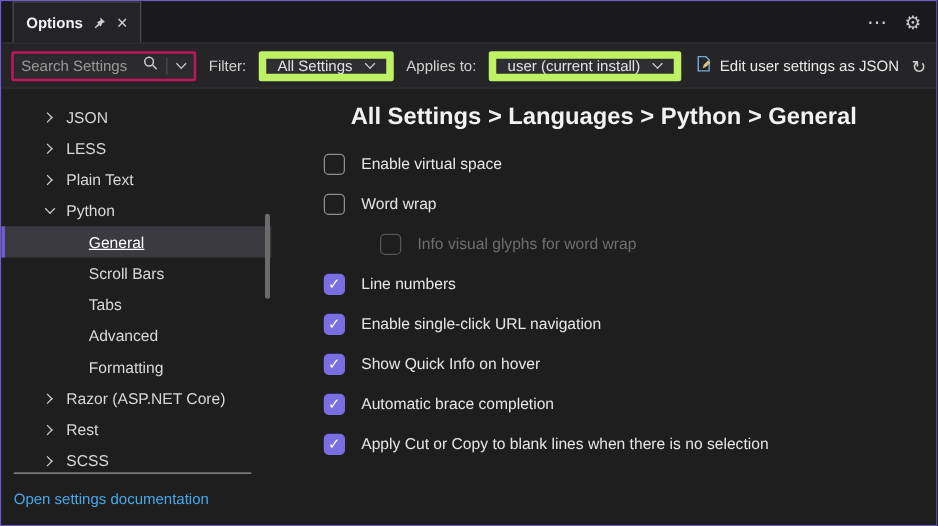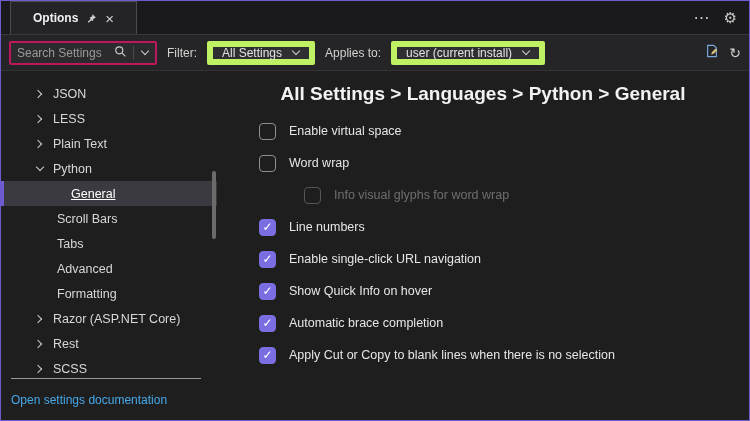--- a/index.html
+++ b/index.html
@@ -7,21 +7,21 @@
     --checkbox:#7a6ee2;
     --link:#47a8e8;
     --selected_bg:#3a3a40;
   }
   *{box-sizing:border-box;margin:0;padding:0;}
   body{font-family:"Liberation Sans",sans-serif;background:#0e0e0e;}
   .window{width:750px;height:421px;border:1px solid var(--accent);background:#1e1e1f;overflow:hidden;display:flex;flex-direction:column;}
 
   
   .titlebar{height:34px;background:#1a1a1c;border-bottom:1px solid #38383c;display:flex;align-items:center;justify-content:space-between;flex:0 0 auto;}
-  .tab{height:33px;margin-left:9px;display:flex;align-items:center;gap:8px;padding:0 22px;background:#242428;border:1px solid #4a4a50;border-bottom:none;cursor:pointer;}
+  .tab{height:33px;margin-left:9px;display:flex;align-items:center;gap:8px;padding:0 10px;background:#242428;border:1px solid #4a4a50;border-bottom:none;cursor:pointer;}
   .tab-label{font-size:12px;font-weight:700;color:#f0f0f0;}
   .tab .pin-icon svg{display:block;}
   .tab .close-icon{color:#d0d0d0;font-size:15px;line-height:1;cursor:pointer;}
   .title-actions{display:flex;align-items:center;gap:14px;padding-right:12px;}
   .title-actions .ellipsis-icon{color:#c8c8c8;font-size:16px;cursor:pointer;}
   .title-actions .gear-icon{color:#c8c8c8;font-size:15px;cursor:pointer;}
 
   
   .toolbar{height:36px;background:#252527;border-bottom:1px solid #333336;display:flex;align-items:center;gap:10px;padding:0 8px;flex:0 0 auto;}
   .searchbox{width:148px;height:24px;background:#2b2b2e;border:2px solid #be185d;border-radius:2px;display:flex;align-items:center;padding:0 6px;gap:6px;}
@@ -37,21 +37,21 @@
   
   .chev{display:inline-block;width:9px;height:9px;position:relative;flex:0 0 auto;}
   .chev::before{content:'';position:absolute;width:5px;height:5px;border-right:1.4px solid #cfcfcf;border-bottom:1.4px solid #cfcfcf;}
   .chev.down::before{transform:rotate(45deg);top:0px;left:2px;}
   .chev.right::before{transform:rotate(-45deg);top:2px;left:0px;}
 
   
   .main{flex:1;display:flex;background:#1e1e1f;min-height:0;}
   .sidebar{width:216px;flex:0 0 auto;position:relative;padding-top:10px;}
   .tree-item{height:25px;display:flex;align-items:center;gap:9px;padding-left:34px;font-size:12.5px;color:#d8d8d8;cursor:pointer;}
-  .tree-item.child{padding-left:56px;}
+  .tree-item.child{padding-left:70px;}
   .tree-item.selected{background:var(--selected_bg);border-left:3px solid var(--accent);padding-left:67px;color:#ffffff;text-decoration:underline;}
   .scroll-thumb{position:absolute;right:1px;top:100px;width:4px;height:68px;background:#6b6b6b;border-radius:2px;cursor:grab;}
   .sidebar-footer{position:absolute;left:10px;bottom:12px;width:190px;}
   .sidebar-divider{border-top:1px solid #9a9a9a;margin-bottom:11px;}
   .doc-link{font-size:12px;color:var(--link);text-decoration:none;cursor:pointer;}
 
   .content{flex:1;padding-top:12px;min-width:0;}
   .breadcrumb{font-size:19px;font-weight:700;color:#f2f2f2;text-align:center;margin-bottom:10px;}
   .settings-list{padding-left:42px;}
   .setting-row{height:32px;display:flex;align-items:center;gap:13px;}
@@ -108,20 +108,21 @@
       <span class="chev down"></span>
     </div>
 
     <div class="tb-button edit-json-btn">
       <span>
         <svg width="14" height="14" viewBox="0 0 16 16">
             <path fill="none" stroke="#7aa7d8" stroke-width="1.3" d="M3 1.5h7l3 3V14.5H3z"></path>
             <path fill="#d8c27a" d="M7 12l1-3 4-4 2 2-4 4-3 1z"></path>
           </svg>
       </span>
+      <span>Edit user settings as JSON</span>
     </div>
 
     <div class="tb-button">
       <span class="sync-icon">↻</span>
 
     </div>
   </div>
 
   <div class="main">
     <div class="sidebar">

